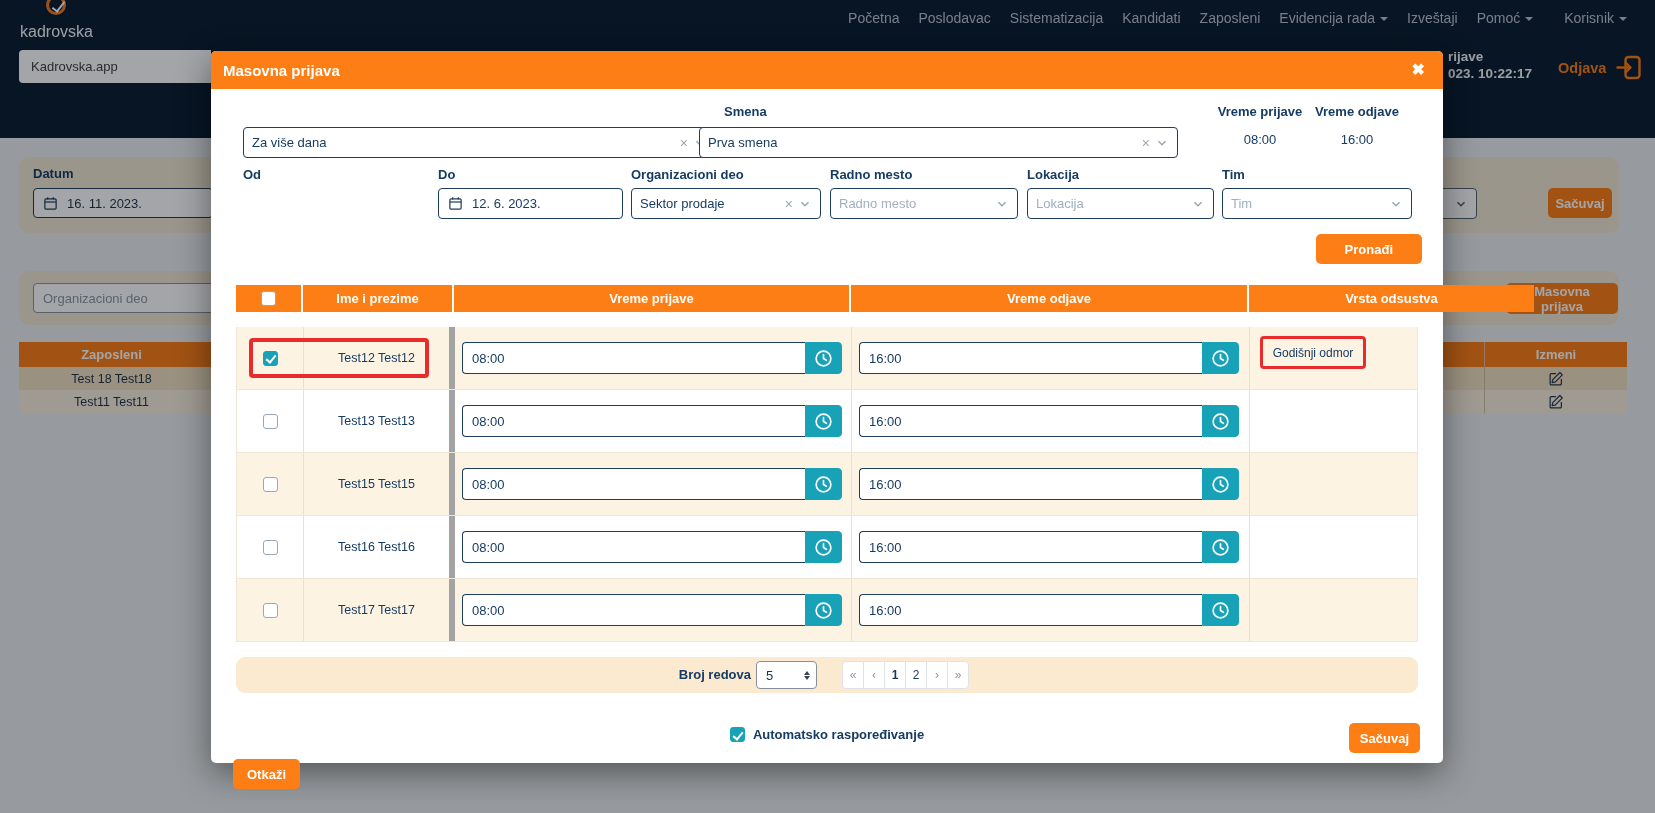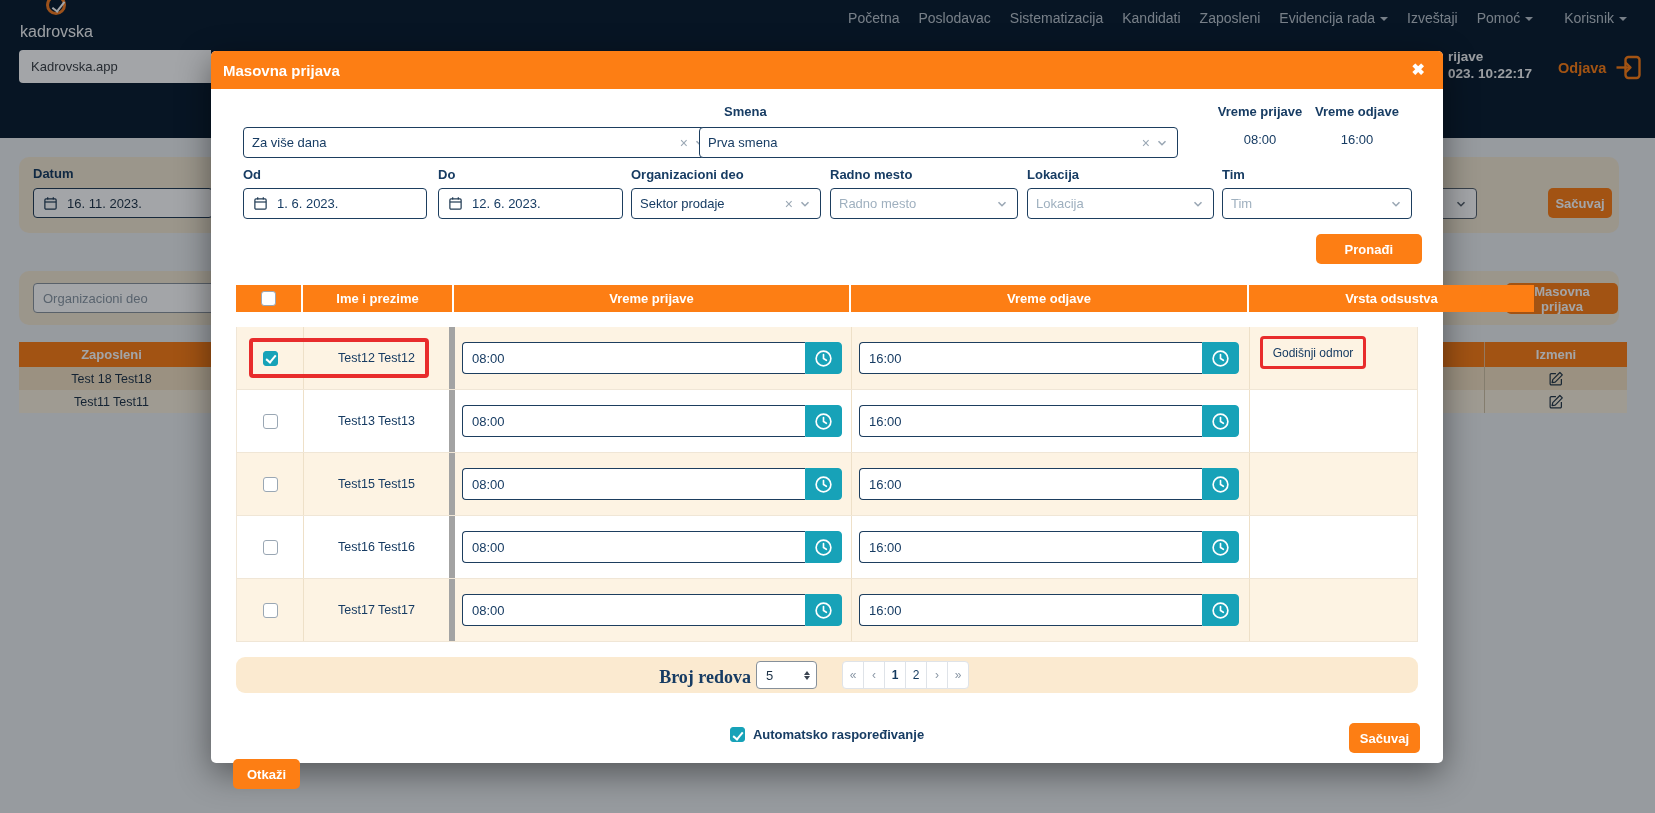--- a/index.html
+++ b/index.html
@@ -82,21 +82,21 @@
   .clockbtn svg{width:19px;height:19px;}
 
   .cb{width:15px;height:15px;border:1px solid #9aa7b4;border-radius:3px;background:#fff;display:inline-block;position:relative;cursor:pointer;flex:none;}
   .cb.on{background:#17a2b8;border-color:#17a2b8;}
   .cb.on::after{content:"";position:absolute;left:4.5px;top:1.5px;width:4px;height:8px;border:solid #fff;border-width:0 2px 2px 0;transform:rotate(40deg);}
 
   .redbox{position:absolute;border:4px solid #e82c2c;border-radius:4px;pointer-events:none;z-index:3;}
   .absence-box{position:absolute;left:1049px;top:285px;width:106px;height:33px;border:3px solid #e82c2c;border-radius:4px;display:flex;align-items:center;justify-content:center;font-size:12px;color:#173c63;z-index:3;background:transparent;}
 
   .pagebar{position:absolute;left:25px;top:606px;width:1182px;height:36px;background:#fbead0;border-radius:9px;}
-  .pb-label{position:absolute;right:667px;top:10px;font-size:18px;font-weight:bold;color:#173c63;font-family:Liberation Serif, serif;}
+  .pb-label{position:absolute;right:667px;top:10px;font-size:13px;font-weight:bold;color:#173c63;}
   .pb-select{position:absolute;left:520px;top:4px;width:61px;height:28px;background:#fff;border:1px solid #86909a;border-radius:4px;display:flex;align-items:center;padding:0 6px 0 9px;font-size:13px;color:#1d3246;cursor:pointer;}
   .spinner{margin-left:auto;display:flex;flex-direction:column;gap:1px;}
   .spinner i{width:0;height:0;border-left:3.5px solid transparent;border-right:3.5px solid transparent;}
   .spinner .up{border-bottom:4px solid #3a4450;}
   .spinner .dn{border-top:4px solid #3a4450;}
   .pb-group{position:absolute;left:606px;top:4px;display:flex;}
   .pb-btn{width:22px;height:28px;background:#fff;border:1px solid #dfe3e8;margin-left:-1px;display:flex;align-items:center;justify-content:center;font-size:12px;color:#8a97a5;cursor:pointer;}
   .pb-btn:first-child{border-radius:4px 0 0 4px;margin-left:0;}
   .pb-btn:last-child{border-radius:0 4px 4px 0;}
   .pb-btn.page{color:#13395e;}
@@ -222,29 +222,20 @@
           <path d="M4 6l4 4 4-4" fill="none" stroke="#9aa7b4" stroke-width="1.8"></path>
         </svg>
     </div>
 
     <div class="mlabel ctr" style="left:1003px;top:53px;width:92px;">Vreme prijave</div>
     <div class="mval" style="left:1003px;top:81px;width:92px;">08:00</div>
     <div class="mlabel ctr" style="left:1098px;top:53px;width:96px;">Vreme odjave</div>
     <div class="mval" style="left:1098px;top:81px;width:96px;">16:00</div>
 
     <div class="mlabel" style="left:32px;top:116px;">Od</div>
-    <div class="dati" style="left:32px;top:137px;width:184px;">
-      <svg class="calicon" viewBox="0 0 16 16">
-        <rect x="2" y="3" width="12" height="11" rx="1.2" fill="none" stroke="currentColor" stroke-width="1.3"></rect>
-        <line x1="2" y1="6.4" x2="14" y2="6.4" stroke="currentColor" stroke-width="1.3"></line>
-        <line x1="5" y1="1.4" x2="5" y2="3.6" stroke="currentColor" stroke-width="1.3"></line>
-        <line x1="11" y1="1.4" x2="11" y2="3.6" stroke="currentColor" stroke-width="1.3"></line>
-      </svg>
-      <span>1. 6. 2023.</span>
-    </div>
 
     <div class="mlabel" style="left:227px;top:116px;">Do</div>
     <div class="dati" style="left:227px;top:137px;width:185px;">
       <svg class="calicon" viewBox="0 0 16 16">
         <rect x="2" y="3" width="12" height="11" rx="1.2" fill="none" stroke="currentColor" stroke-width="1.3"></rect>
         <line x1="2" y1="6.4" x2="14" y2="6.4" stroke="currentColor" stroke-width="1.3"></line>
         <line x1="5" y1="1.4" x2="5" y2="3.6" stroke="currentColor" stroke-width="1.3"></line>
         <line x1="11" y1="1.4" x2="11" y2="3.6" stroke="currentColor" stroke-width="1.3"></line>
       </svg>
       <span>12. 6. 2023.</span>

